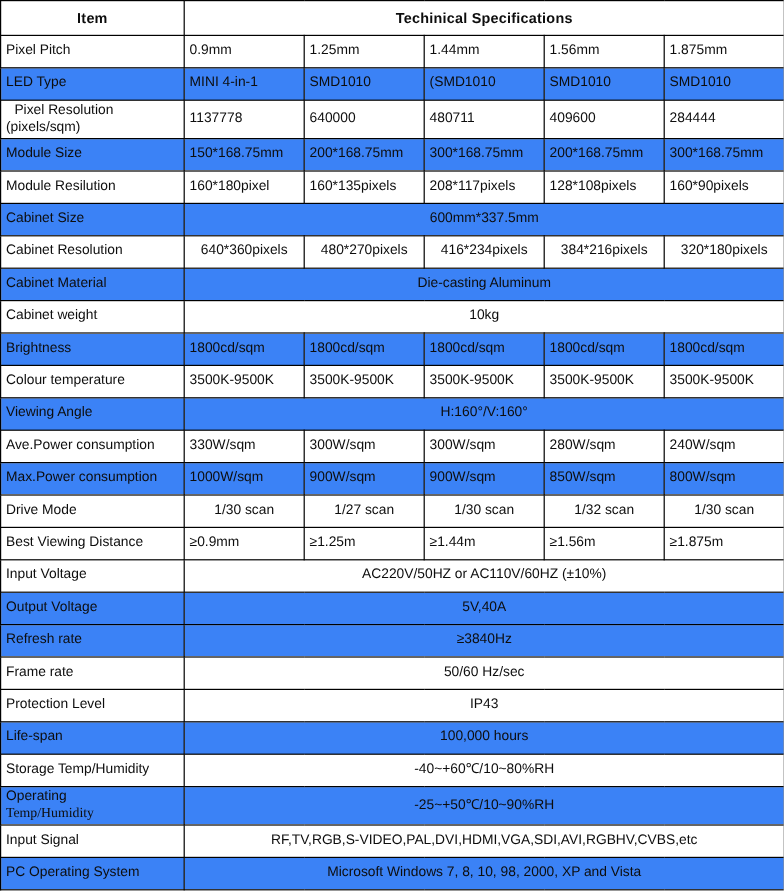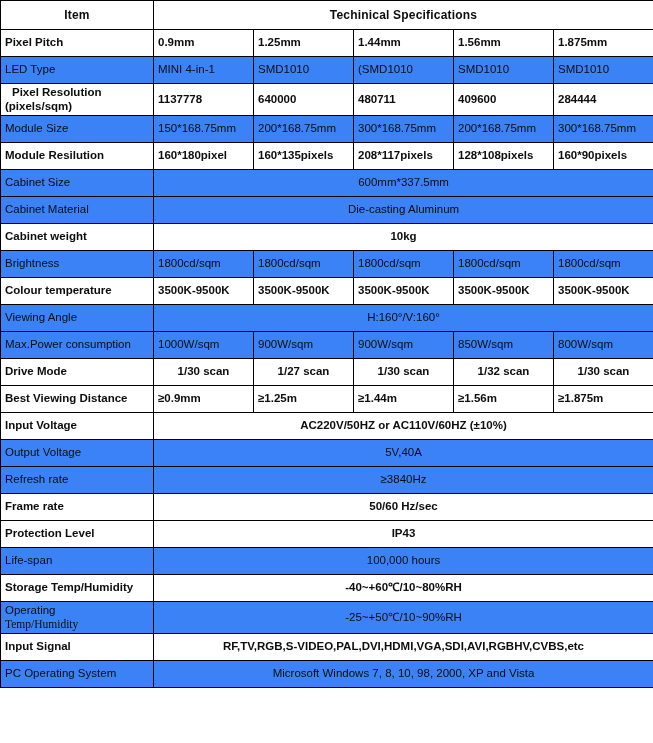--- a/index.html
+++ b/index.html
@@ -33,21 +33,21 @@
   }
   #spec-table tr.head th {
     font-size: 12px;
     font-weight: bold;
     text-align: center;
     height: 28px;
     background: #ffffff;
     letter-spacing: 0.2px;
   }
   tr.shade td { background: #3b82f6; }
-  tr.plain td { background: #ffffff; font-weight: bold; }
+  tr.plain td { background: #ffffff; }
 
   td.label        { text-align: left;  padding-left: 4px; }
   td.label-ind    { text-align: left;  padding-left: 12px; }
   td.val-left     { text-align: left;  padding-left: 4px; }
   td.val-center   { text-align: center; }
   td.merged       { text-align: center; }
 
   td.two-line {
     white-space: normal;
     line-height: 1.12;
@@ -131,20 +131,28 @@
         <td class="val-left">160*180pixel</td>
         <td class="val-left">160*135pixels</td>
         <td class="val-left">208*117pixels</td>
         <td class="val-left">128*108pixels</td>
         <td class="val-left">160*90pixels</td>
       </tr>
       <tr class="shade r-normal">
         <td class="label-ind">Cabinet Size</td>
         <td colspan="5" class="merged">600mm*337.5mm</td>
       </tr>
+      <tr class="plain r-normal">
+        <td class="label-ind">Cabinet Resolution</td>
+        <td class="val-center">640*360pixels</td>
+        <td class="val-center">480*270pixels</td>
+        <td class="val-center">416*234pixels</td>
+        <td class="val-center">384*216pixels</td>
+        <td class="val-center">320*180pixels</td>
+      </tr>
       <tr class="shade r-normal">
         <td class="label-ind">Cabinet Material</td>
         <td colspan="5" class="merged">Die-casting Aluminum</td>
       </tr>
       <tr class="plain r-normal">
         <td class="label-ind">Cabinet weight</td>
         <td colspan="5" class="merged">10kg</td>
       </tr>
       <tr class="shade r-normal">
         <td class="label">Brightness</td>
@@ -158,20 +166,28 @@
         <td class="label">Colour temperature</td>
         <td class="val-left">3500K-9500K</td>
         <td class="val-left">3500K-9500K</td>
         <td class="val-left">3500K-9500K</td>
         <td class="val-left">3500K-9500K</td>
         <td class="val-left">3500K-9500K</td>
       </tr>
       <tr class="shade r-normal">
         <td class="label">Viewing Angle</td>
         <td colspan="5" class="merged">H:160°/V:160°</td>
+      </tr>
+      <tr class="plain r-normal">
+        <td class="label">Ave.Power consumption</td>
+        <td class="val-left">330W/sqm</td>
+        <td class="val-left">300W/sqm</td>
+        <td class="val-left">300W/sqm</td>
+        <td class="val-left">280W/sqm</td>
+        <td class="val-left">240W/sqm</td>
       </tr>
       <tr class="shade r-normal">
         <td class="label">Max.Power consumption</td>
         <td class="val-left">1000W/sqm</td>
         <td class="val-left">900W/sqm</td>
         <td class="val-left">900W/sqm</td>
         <td class="val-left">850W/sqm</td>
         <td class="val-left">800W/sqm</td>
       </tr>
       <tr class="plain r-normal">

